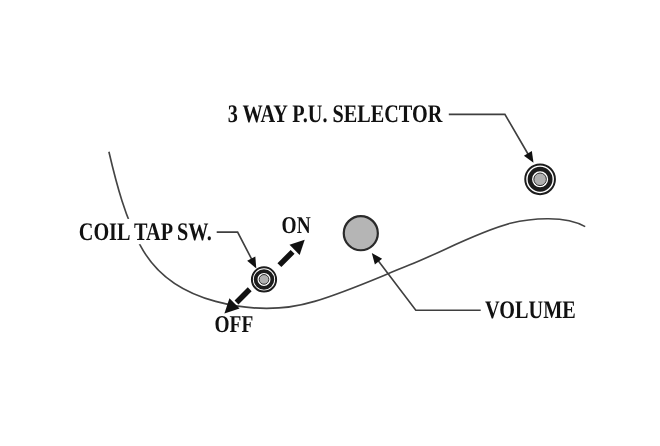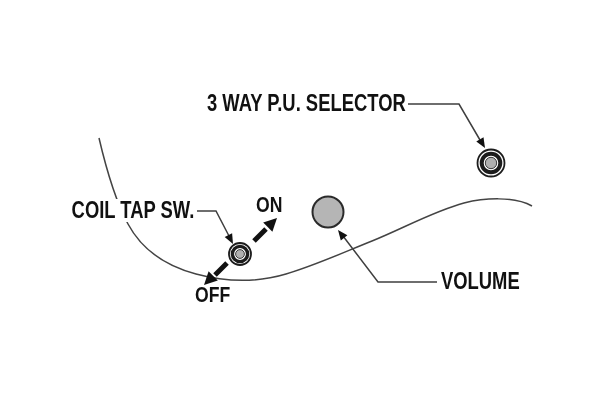--- a/index.html
+++ b/index.html
@@ -2,21 +2,21 @@
 <html><head>
 <meta charset="utf-8">
 <style>
   html, body { margin: 0; padding: 0; background: #fff; }
   .stage {
     position: relative;
     width: 600px;
     height: 405px;
     background: #ffffff;
     overflow: hidden;
-    font-family: Liberation Sans, sans-serif;
+    font-family: Liberation Serif, serif;
   }
   .stage svg { position: absolute; left: 0; top: 0; }
   .lbl {
     position: absolute;
     font-weight: 700;
     color: #111111;
     line-height: 1;
     white-space: nowrap;
     transform: scaleX(0.8);
     transform-origin: 0 0;

